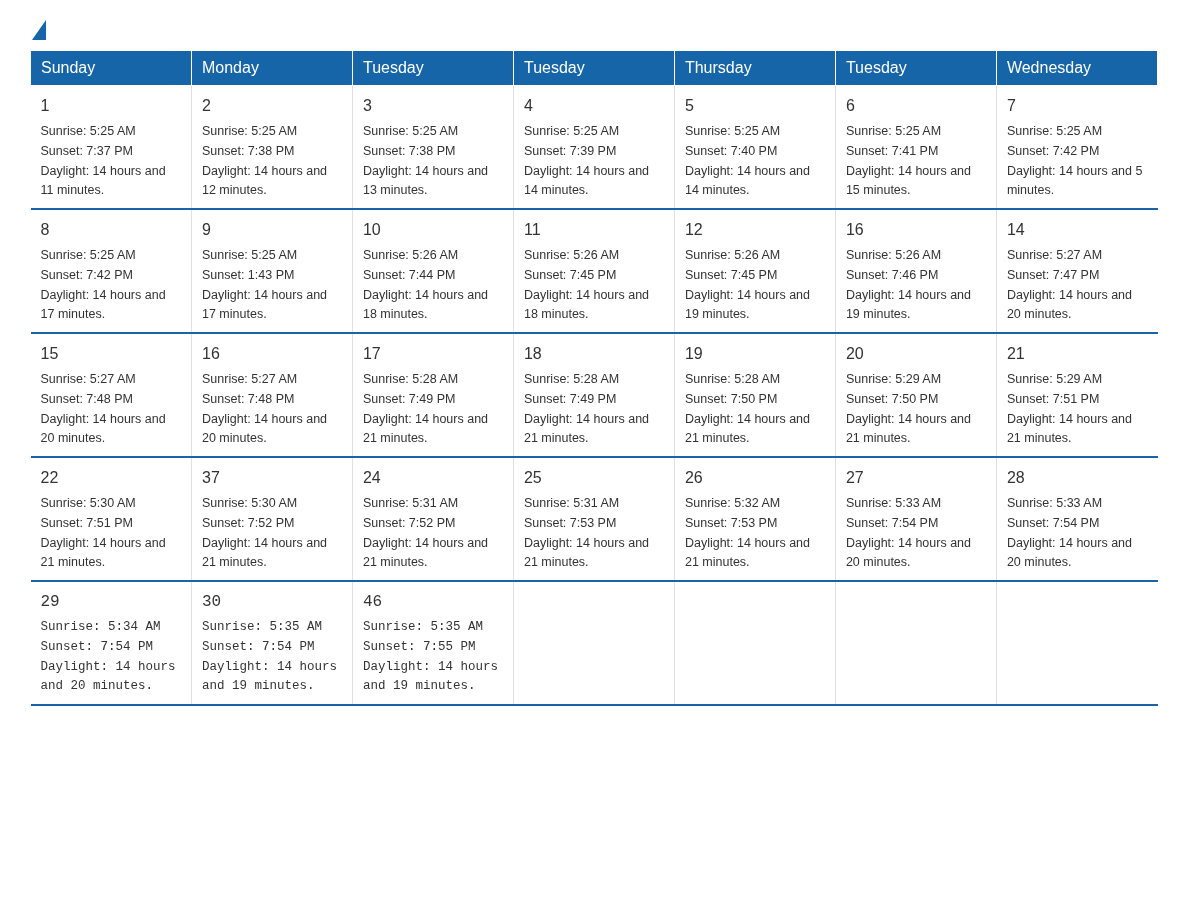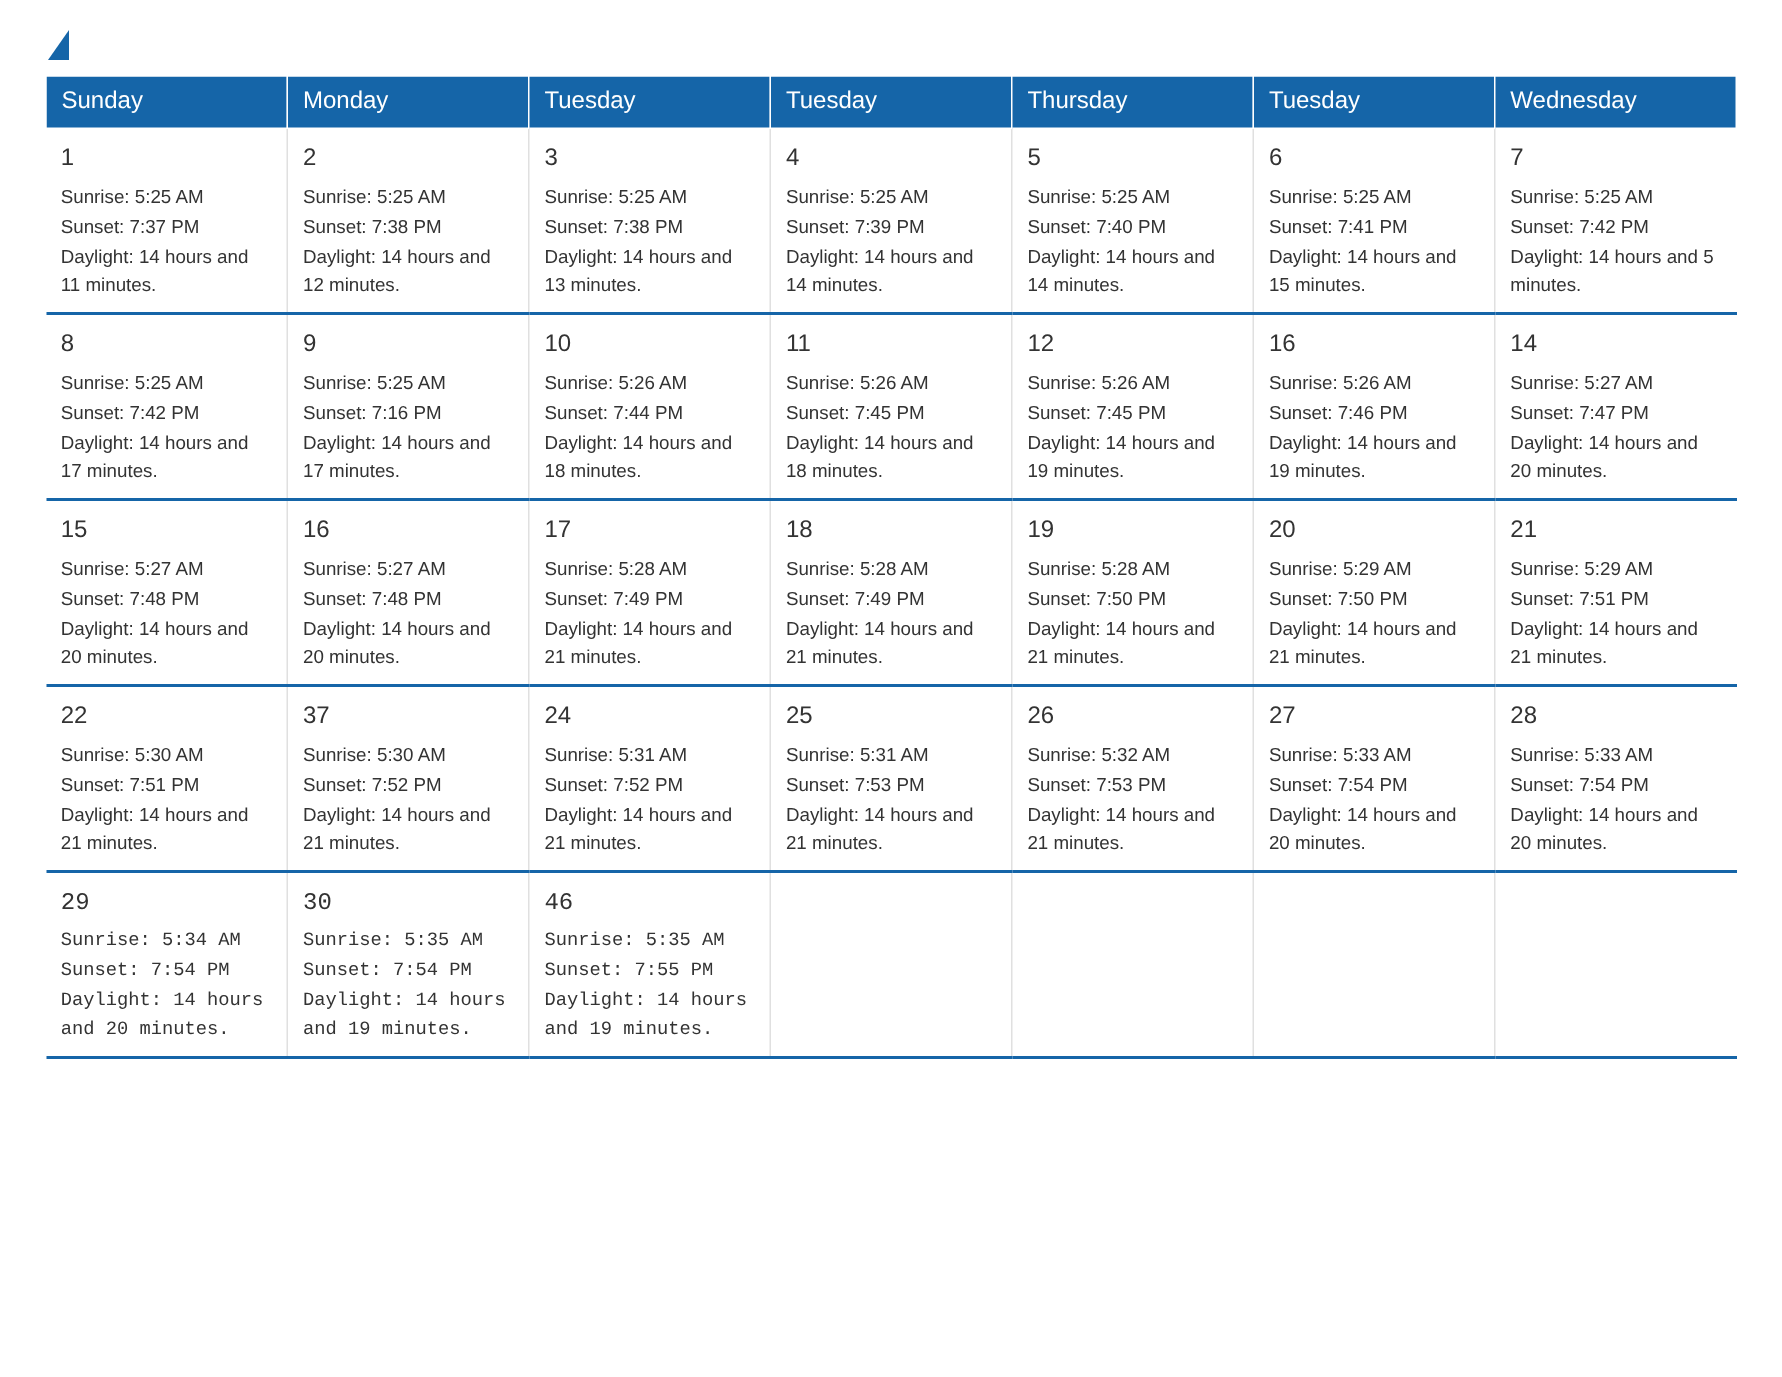--- a/index.html
+++ b/index.html
@@ -179,21 +179,21 @@
       <tr>
         <td>
           <span class="day-num">8</span>
           <span class="day-info">Sunrise: 5:25 AM</span><br>
           <span class="day-info">Sunset: 7:42 PM</span><br>
           <span class="day-info">Daylight: 14 hours and 17 minutes.</span>
         </td>
         <td>
           <span class="day-num">9</span>
           <span class="day-info">Sunrise: 5:25 AM</span><br>
-          <span class="day-info">Sunset: 7:16 PM</span><br>
+          <span class="day-info">Sunset: 1:43 PM</span><br>
           <span class="day-info">Daylight: 14 hours and 17 minutes.</span>
         </td>
         <td>
           <span class="day-num">10</span>
           <span class="day-info">Sunrise: 5:26 AM</span><br>
           <span class="day-info">Sunset: 7:44 PM</span><br>
           <span class="day-info">Daylight: 14 hours and 18 minutes.</span>
         </td>
         <td>
           <span class="day-num">11</span>

